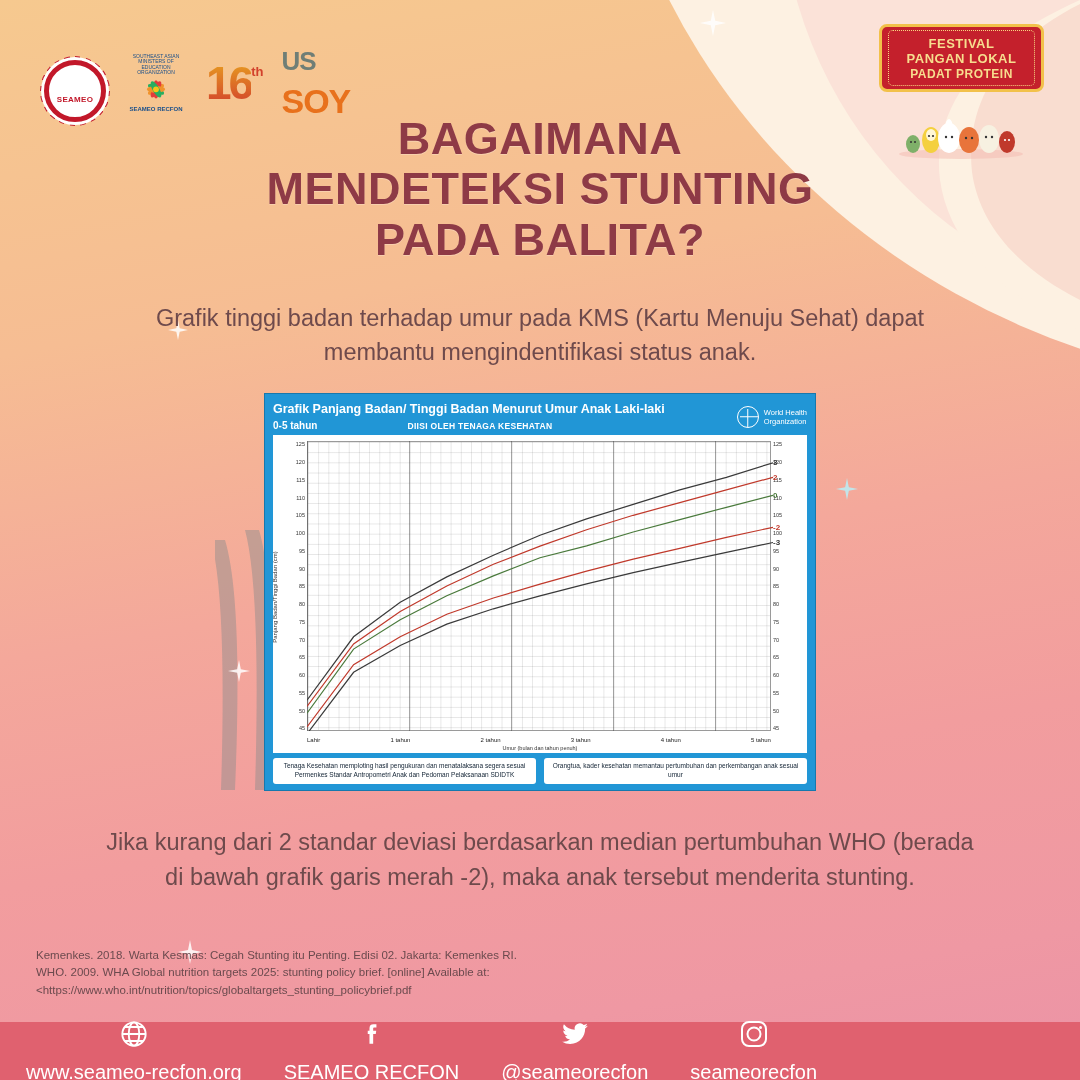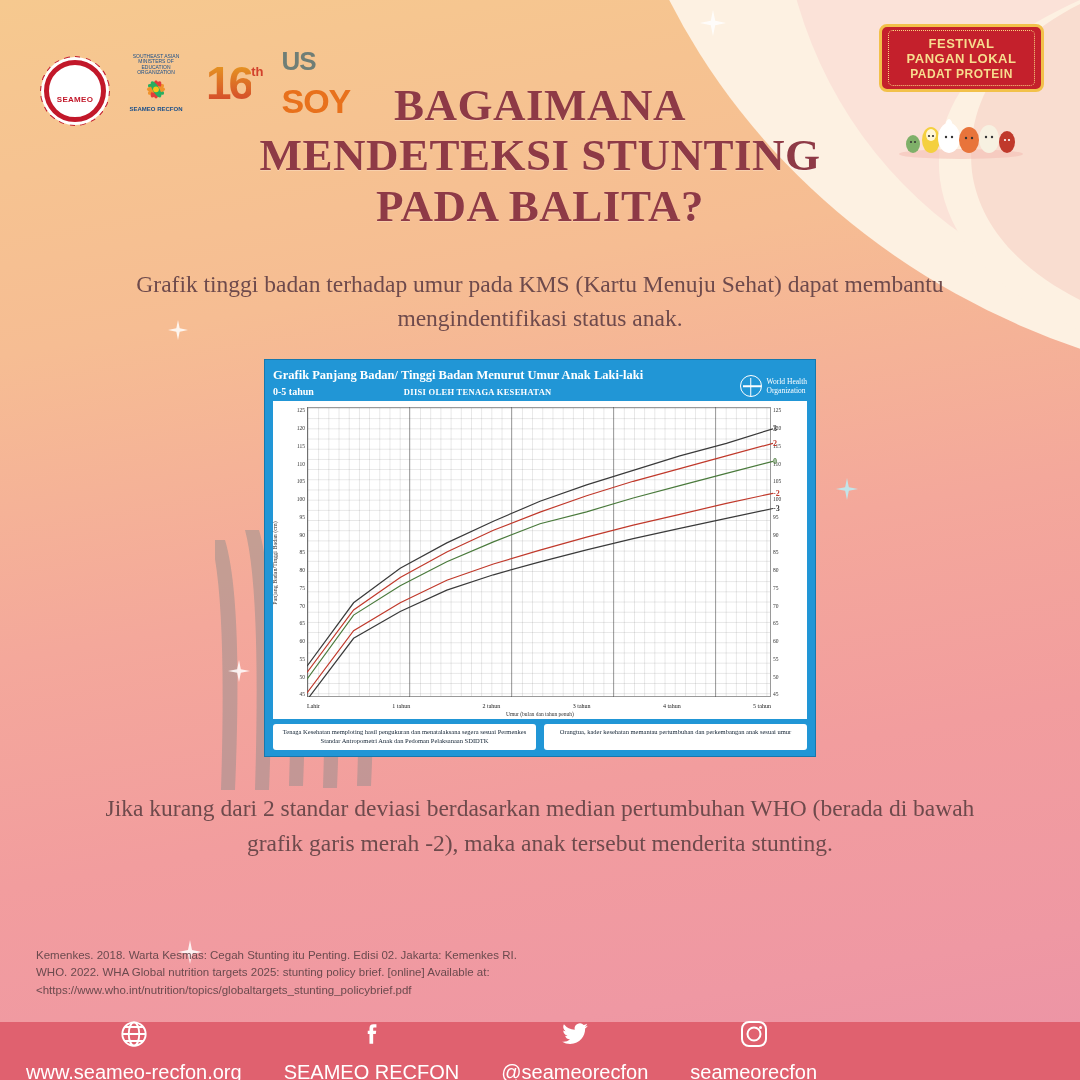--- a/index.html
+++ b/index.html
@@ -108,21 +108,21 @@
     content: "";
     position: absolute; left: 6px; right: 6px; top: 3px; bottom: 3px;
     border: 1.5px dotted #f8d980; border-radius: 5px;
   }
   .fest-line { color: #f7dd8e; font-weight: 800; letter-spacing: .5px; line-height: 1.18; }
   .fest-l1 { font-size: 13px; }
   .fest-l2 { font-size: 13px; }
   .fest-l3 { font-size: 12px; }
 
   
-  .content { position: relative; z-index: 4; padding-top: 80px; font-family: Liberation Serif, serif; }
+  .content { position: relative; z-index: 4; padding-top: 114px; }
   h1.title {
     text-align: center;
     color: #8e3a46;
     font-size: 45px;
     font-weight: 800;
     line-height: 1.12;
     letter-spacing: .5px;
     text-shadow: 0 1px 0 rgba(255,255,255,.25);
   }
   p.subtitle {
@@ -136,21 +136,21 @@
 
   
   .chart-wrap {
     width: 552px; margin: 24px auto 0;
     background: #2196d6;
     border: 1px solid #1778ad;
     padding: 8px 8px 6px;
     position: relative;
     z-index: 4;
   }
-  .chart-head { display: flex; justify-content: space-between; align-items: flex-end; }
+  .chart-head { display: flex; justify-content: space-between; align-items: center; }
   .chart-head-left { color: #fff; }
   .chart-title { font-size: 12.5px; font-weight: 700; line-height: 1.2; }
   .chart-sub-row { display: flex; align-items: center; gap: 90px; margin-top: 3px; }
   .chart-age { font-size: 10px; font-weight: 700; color: #fff; background: rgba(255,255,255,.0); }
   .chart-filled { font-size: 8.5px; font-weight: 700; color: #fff; letter-spacing: .3px;}
   .who-logo { display: flex; align-items: center; gap: 5px; color: #fff; }
   .who-mark {
     width: 22px; height: 22px; border-radius: 50%;
     border: 1.5px solid #fff; position: relative;
   }
@@ -464,21 +464,21 @@
       <div class="foot-box">Tenaga Kesehatan memploting hasil pengukuran dan menatalaksana segera sesuai Permenkes Standar Antropometri Anak dan Pedoman Pelaksanaan SDIDTK</div>
       <div class="foot-box">Orangtua, kader kesehatan memantau pertumbuhan dan perkembangan anak sesuai umur</div>
     </div>
   </div>
 
   <p class="conclusion">Jika kurang dari 2 standar deviasi berdasarkan median pertumbuhan WHO (berada di bawah grafik garis merah -2), maka anak tersebut menderita stunting.</p>
 </div>
 
 <div class="refs">
   <div>Kemenkes. 2018. Warta Kesmas: Cegah Stunting itu Penting. Edisi 02. Jakarta: Kemenkes RI.</div>
-  <div>WHO. 2022. WHA Global nutrition targets 2025: stunting policy brief. [online] Available at:</div>
+  <div>WHO. 2009. WHA Global nutrition targets 2025: stunting policy brief. [online] Available at:</div>
   <div>&lt;https://www.who.int/nutrition/topics/globaltargets_stunting_policybrief.pdf</div>
 </div>
 
 <div class="footer">
   <div class="f-item">
     <span class="f-icon">
       <svg width="28" height="28" viewBox="0 0 24 24" fill="none" stroke="#fff" stroke-width="1.6">
         <circle cx="12" cy="12" r="10"></circle>
           <ellipse cx="12" cy="12" rx="4.5" ry="10"></ellipse>
           <path d="M2 12h20M4 6h16M4 18h16"></path>

